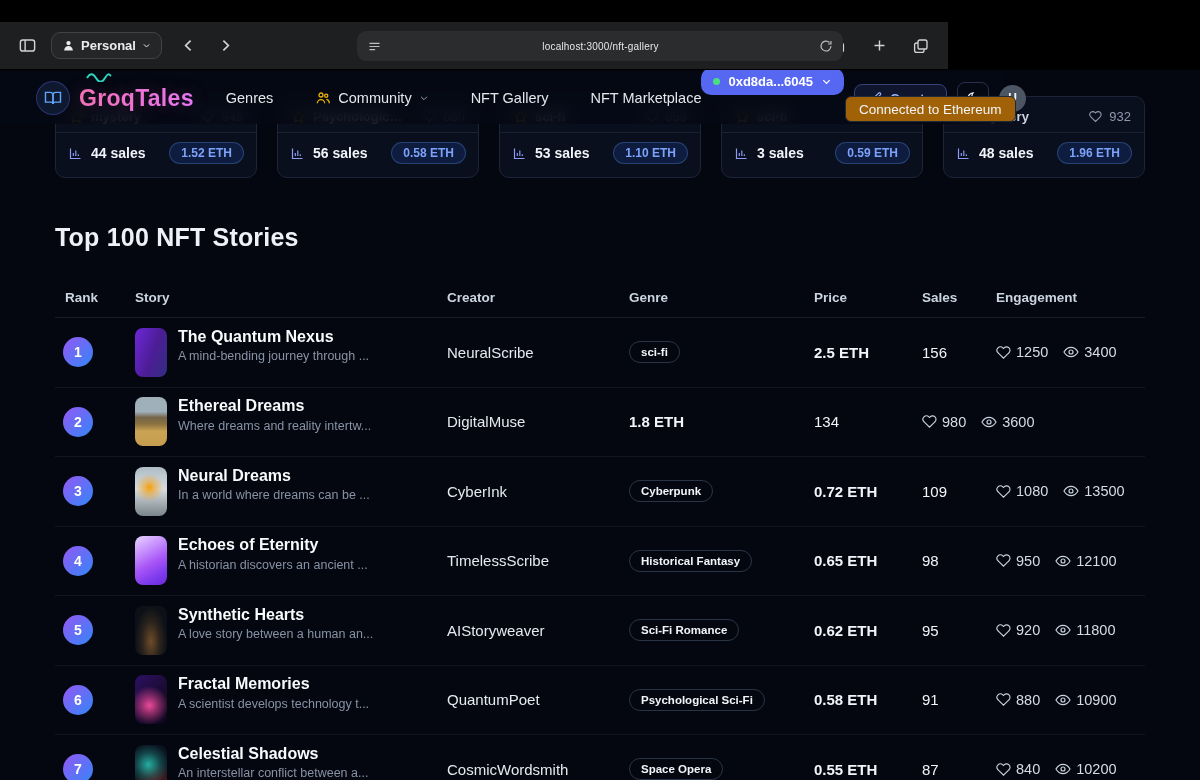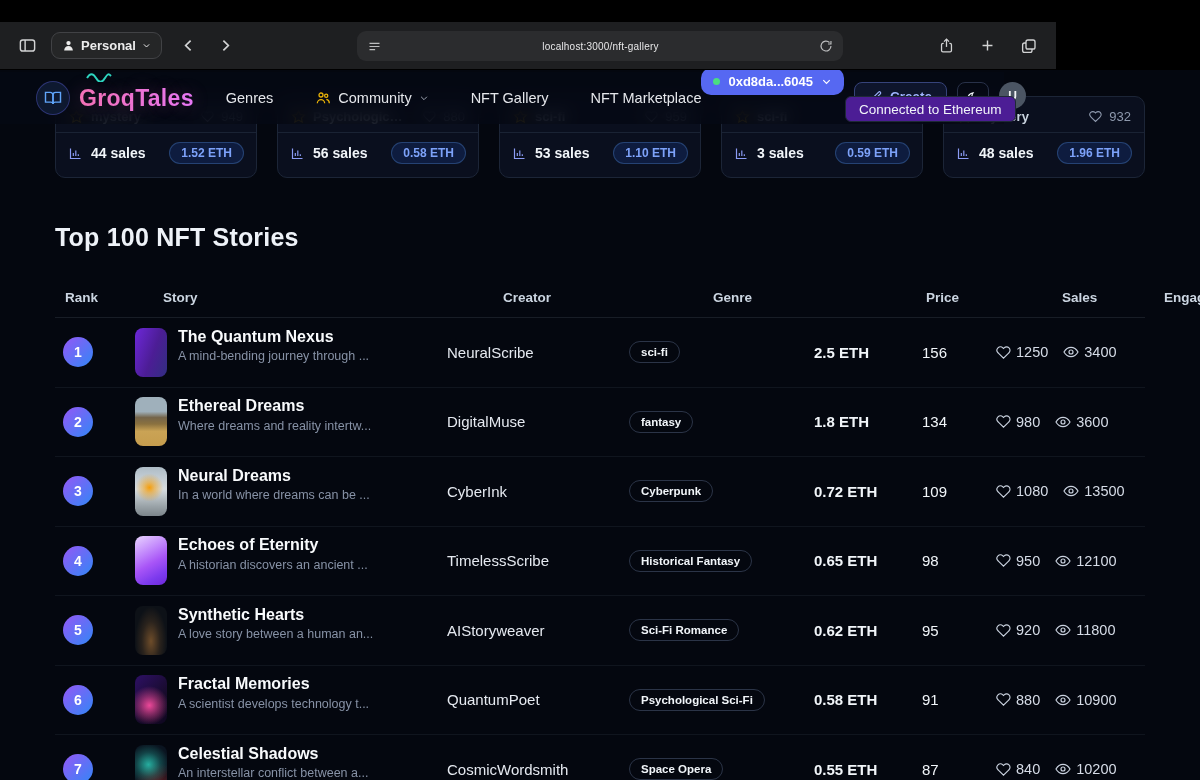--- a/index.html
+++ b/index.html
@@ -8,21 +8,21 @@
     font-family: "Liberation Sans", sans-serif;
     background: #000;
     color: #e5e7eb;
     position: relative;
   }
   svg { display: block; }
 
   
   .chrome-top { position: absolute; top: 0; left: 0; width: 1200px; height: 22px; background: #000; }
   .toolbar {
-    position: absolute; top: 22px; left: 0; width: 1056px; height: 48px;
+    position: absolute; top: 22px; left: 0; width: 948px; height: 48px;
     background: #1e1f21; display: flex; align-items: center; padding: 0 14px;
     border-bottom: 1px solid #000;
   }
   .tb-icon-btn { background: none; border: none; color: #d2d3d4; padding: 4px; cursor: pointer; display: flex; align-items: center; }
   .profile-pill {
     display: flex; align-items: center; gap: 6px; margin-left: 10px;
     border: 1px solid #414245; border-radius: 9px; padding: 5px 10px;
     background: rgba(255,255,255,0.03); color: #ececec; font-size: 13px; font-weight: 700;
     cursor: pointer;
   }
@@ -76,21 +76,21 @@
     color: #60a5fa; cursor: pointer; flex: none;
   }
   .brand {
     margin-left: 9px; font-size: 23px; font-weight: 700; letter-spacing: .3px;
     background: linear-gradient(90deg, #f472b6, #e879f9);
     -webkit-background-clip: text; background-clip: text; color: transparent;
     text-shadow: 0 0 18px rgba(244,114,182,0.25); cursor: pointer;
   }
   .nav-links { display: flex; align-items: center; gap: 42px; margin-left: 32px; }
   .nav-link { display: flex; align-items: center; gap: 7px; font-size: 14.5px; font-weight: 500; color: #e5e7eb; cursor: pointer; white-space: nowrap; }
-  .nav-right { margin-left: auto; display: flex; align-items: flex-start; gap: 10px; }
+  .nav-right { margin-left: auto; display: flex; align-items: center; gap: 10px; }
   .wallet-pill {
     display: flex; align-items: center; gap: 8px; background: #5668f2; border: none;
     border-radius: 10px; padding: 6px 12px; color: #fff; font-size: 13px; font-weight: 600;
     cursor: pointer; align-self: flex-start; margin-top: 0;
   }
   .green-dot { width: 7px; height: 7px; border-radius: 50%; background: #4ade80; }
   .create-btn {
     display: flex; align-items: center; gap: 7px; background: rgba(23,33,66,0.55);
     border: 1px solid #36437a; border-radius: 8px; padding: 6px 14px;
     color: #9fb4ff; font-size: 13.5px; font-weight: 600; cursor: pointer;
@@ -100,30 +100,30 @@
     border: 1px solid #283149; color: #f1f5f9; display: flex; align-items: center; justify-content: center; cursor: pointer;
   }
   .avatar {
     width: 27px; height: 27px; border-radius: 50%; background: #4b5563; color: #f3f4f6;
     font-size: 12px; font-weight: 600; display: flex; align-items: center; justify-content: center; cursor: pointer;
   }
 
   
   .net-tooltip {
     position: absolute; top: 26px; left: 845px; z-index: 30;
-    background: #4c1d95; border: 1px solid #1f2937; border-radius: 6px;
+    background: #a16207; border: 1px solid #1f2937; border-radius: 6px;
     padding: 4px 13px; font-size: 13.5px; color: #f1f5f9; white-space: nowrap;
     height: 26px; display: flex; align-items: center;
   }
 
   
   .section-title { position: absolute; top: 153px; left: 55px; font-size: 25px; font-weight: 700; color: #eef2f8; letter-spacing: .2px; }
   .lb-table { position: absolute; top: 208px; left: 55px; width: 1090px; }
   .lb-grid { display: grid; grid-template-columns: 80px 312px 182px 185px 108px 74px 1fr; align-items: center; }
-  .lb-head { height: 40px; border-bottom: 1px solid rgba(148,163,184,0.14); gap: 28px; }
+  .lb-head { height: 40px; border-bottom: 1px solid rgba(148,163,184,0.14); }
   .lb-head > div { font-size: 13.5px; font-weight: 600; color: #cbd5e1; }
   .lb-head > div:first-child { padding-left: 10px; }
   .lb-row { height: 69.5px; border-bottom: 1px solid rgba(148,163,184,0.09); cursor: pointer; }
   .rank-badge {
     width: 30px; height: 30px; margin-left: 8px; border-radius: 50%;
     background: linear-gradient(135deg, #8b5cf6 10%, #3b82f6 90%);
     color: #fff; font-size: 14px; font-weight: 700;
     display: flex; align-items: center; justify-content: center;
   }
   .story-cell { display: flex; align-items: flex-start; gap: 11px; }
@@ -487,21 +487,20 @@
             <div class="rank-badge">2</div>
           </div>
     <div class="story-cell">
       <div class="thumb thumb-2"></div>
       <div>
         <div class="story-title">Ethereal Dreams</div>
         <div class="story-desc">Where dreams and reality intertw...</div>
       </div>
     </div>
     <div class="creator-cell">DigitalMuse</div>
-    <div><span class="genre-pill">fantasy</span></div>
     <div class="price-cell">1.8 ETH</div>
     <div class="sales-cell">134</div>
     <div class="eng-cell">
       <span class="eng-item">
         <svg width="15" height="15" viewBox="0 0 24 24" fill="none" stroke="currentColor" stroke-width="1.8">
                 <path d="M20.8 4.6a5.5 5.5 0 0 0-7.8 0L12 5.6l-1-1a5.5 5.5 0 0 0-7.8 7.8l1 1L12 21.2l7.8-7.8 1-1a5.5 5.5 0 0 0 0-7.8z"></path>
               </svg>
         <span>980</span>
       </span>
       <span class="eng-item">

